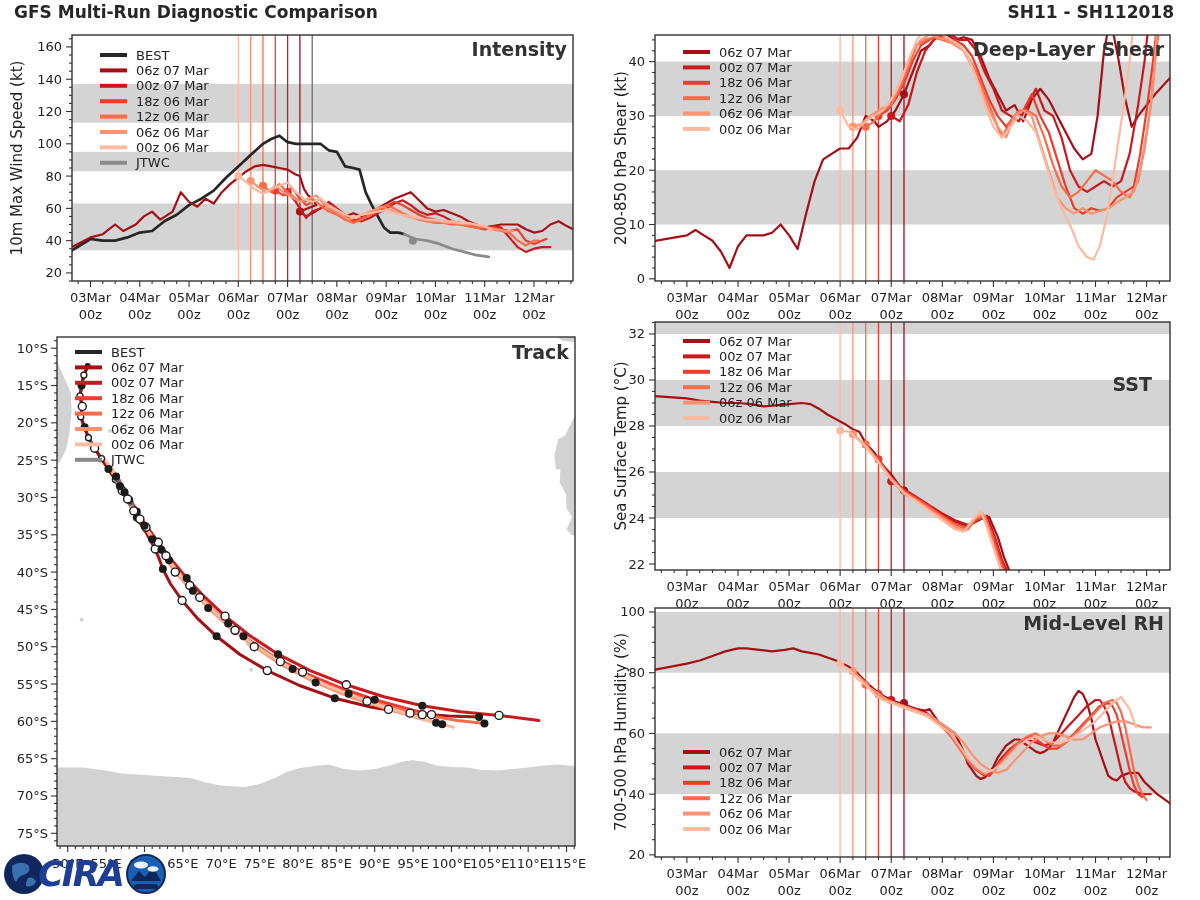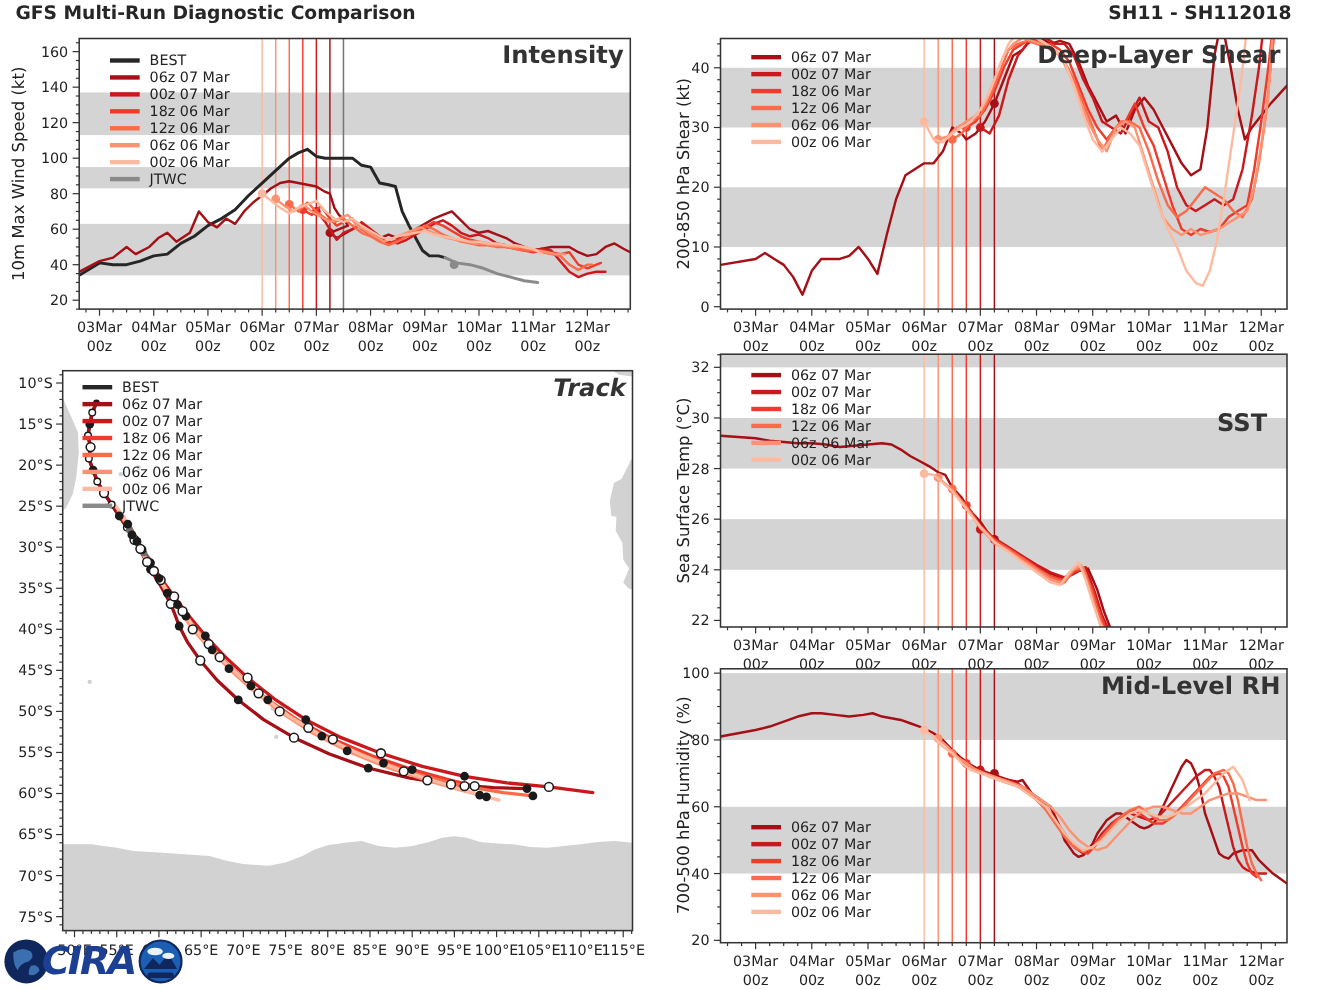--- a/index.html
+++ b/index.html
@@ -1,21 +1,21 @@
 <!DOCTYPE html>
 <html><head>
 <meta charset="utf-8">
 <style>
   html,body{margin:0;padding:0;background:#ffffff;font-family:"DejaVu Sans","Liberation Sans",sans-serif;}
   #stage{position:relative;width:1200px;height:900px;background:#fff;overflow:hidden;}
   #chart-svg{position:absolute;left:0;top:0;}
   .title{position:absolute;top:2px;font-size:17px;font-weight:bold;color:#262626;white-space:nowrap;}
   #title-left{left:14px;}
   #title-right{right:26px;}
-  .panel-title{position:absolute;font-size:22px;font-weight:bold;color:#333;white-space:nowrap;}
+  .panel-title{position:absolute;font-size:19px;font-weight:bold;color:#333;white-space:nowrap;}
   .ylab{position:absolute;font-size:15px;color:#222;white-space:nowrap;transform:translate(-50%,-50%) rotate(-90deg);}
   #logo{position:absolute;left:2px;top:852px;display:flex;align-items:center;}
   #cira-text{font-size:35px;font-weight:bold;font-style:italic;color:#1c3f94;letter-spacing:-2px;margin-left:-8px;}
 </style>
 </head>
 <body>
 
 <div id="stage">
   <svg id="chart-svg" width="1200" height="900">
       <g>
@@ -828,21 +828,21 @@
       </g>
     </svg>
 
   <div id="title-left" class="title">GFS Multi-Run Diagnostic Comparison</div>
   <div id="title-right" class="title">SH11 - SH112018</div>
 
   <div class="panel-title" style="right:633px;top:38px;">Intensity</div>
   <div class="panel-title" style="right:36px;top:38px;">Deep-Layer Shear</div>
   <div class="panel-title" style="right:48px;top:326px;margin-top:47px;">SST</div>
   <div class="panel-title" style="right:36px;top:612px;">Mid-Level RH</div>
-  <div class="panel-title" style="right:631px;top:341px;font-style:italic;">Track</div>
+  <div class="panel-title" style="right:631px;top:341px;">Track</div>
 
   <div class="ylab" style="left:17px;top:158px;">10m Max Wind Speed (kt)</div>
   <div class="ylab" style="left:621px;top:158px;">200-850 hPa Shear (kt)</div>
   <div class="ylab" style="left:621px;top:446px;">Sea Surface Temp (°C)</div>
   <div class="ylab" style="left:621px;top:732px;">700-500 hPa Humidity (%)</div>
 
   <div id="logo">
     <svg width="44" height="44" viewBox="0 0 44 44">
       <circle cx="22" cy="22" r="20" fill="#10275e"></circle>
       <path d="M10 14 Q18 8 26 13 Q30 18 24 22 Q16 24 14 30 Q10 26 10 14Z" fill="#3a6fb0"></path>

